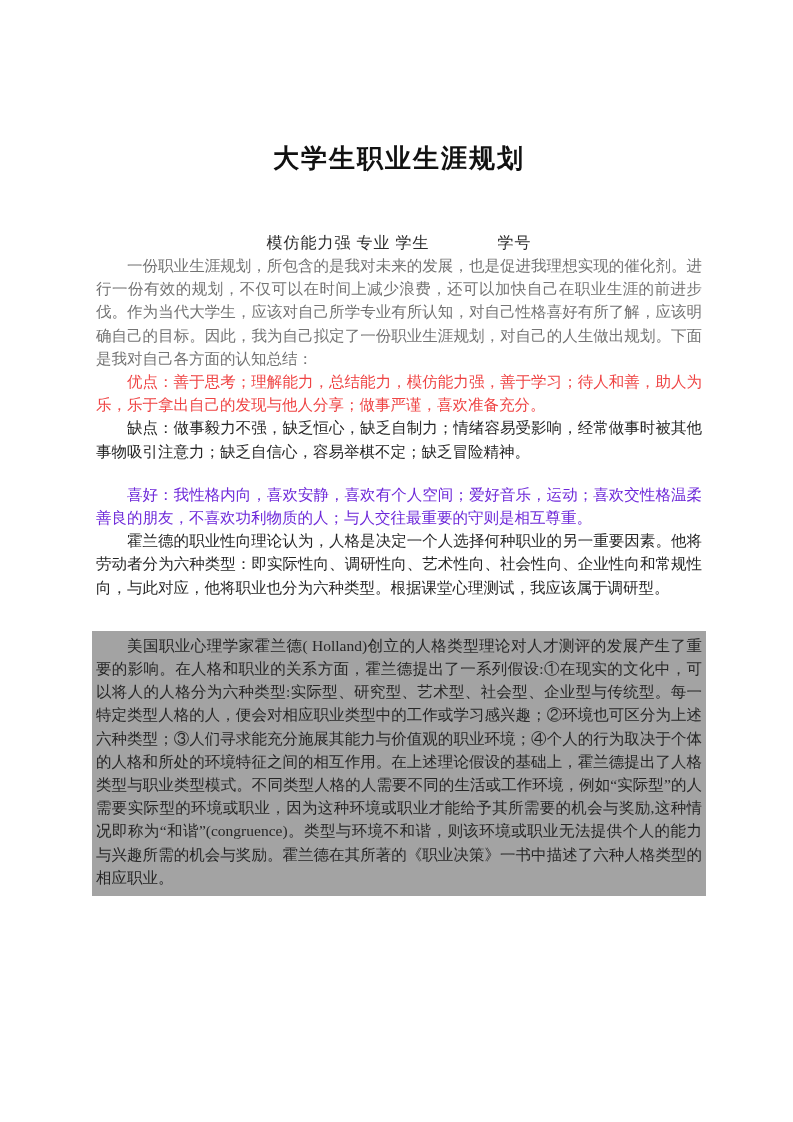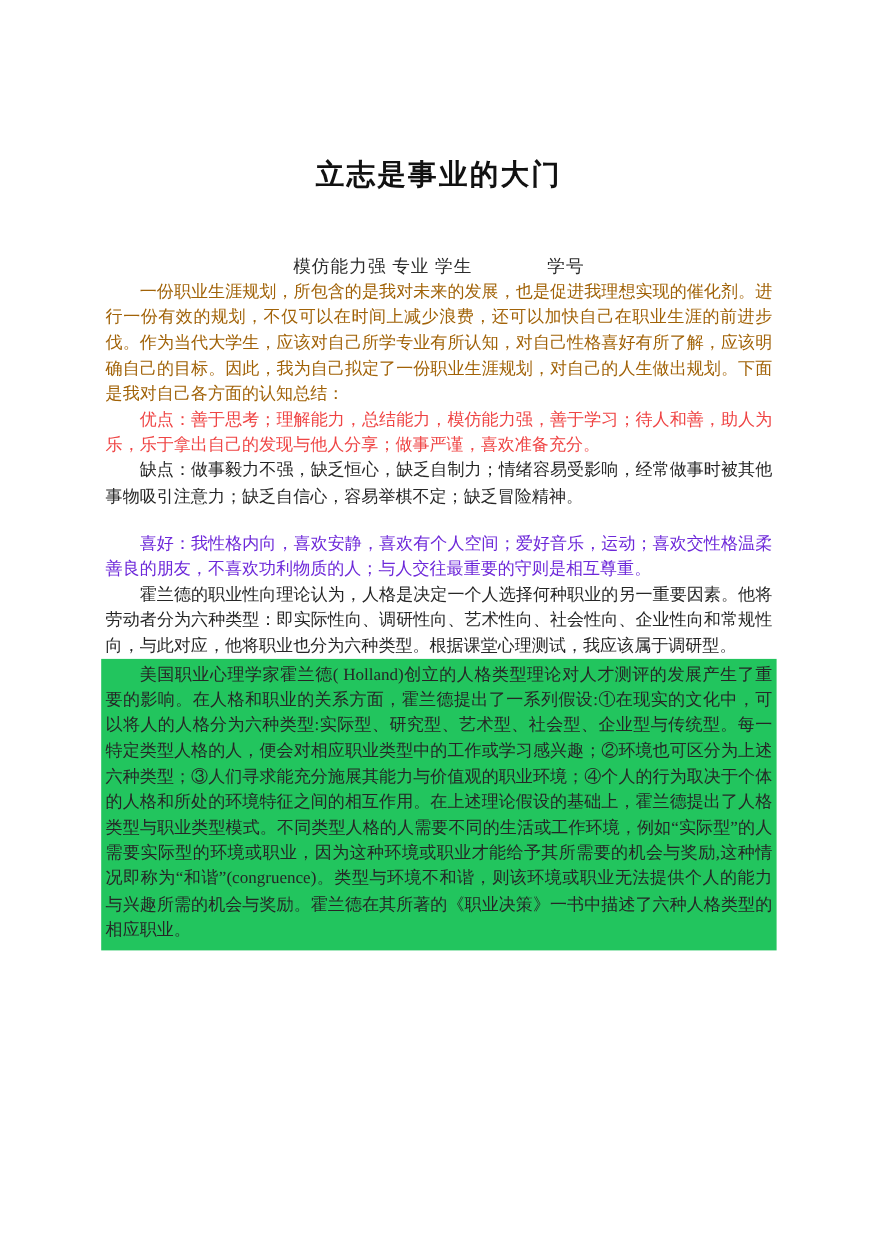--- a/index.html
+++ b/index.html
@@ -65,34 +65,34 @@
     padding: 3px 4px 7px 4px;
     
   }
 </style>
 </head>
 <body>
 
 <div class="page" style="background: rgb(255, 255, 255);">
   <div class="text-col">
 
-    <h1 class="doc-title" style="color: rgb(17, 17, 17);">立志是事业的大门</h1>
+    <h1 class="doc-title" style="color: rgb(17, 17, 17);">大学生职业生涯规划</h1>
 
     <div class="doc-subtitle">模仿能力强 专业 学生　　　　学号</div>
 
 
 
-    <p class="body-para" style="color: #a16207;">一份职业生涯规划，所包含的是我对未来的发展，也是促进我理想实现的催化剂。进行一份有效的规划，不仅可以在时间上减少浪费，还可以加快自己在职业生涯的前进步伐。作为当代大学生，应该对自己所学专业有所认知，对自己性格喜好有所了解，应该明确自己的目标。因此，我为自己拟定了一份职业生涯规划，对自己的人生做出规划。下面是我对自己各方面的认知总结：</p>
+    <p class="body-para" style="color: #737373;">一份职业生涯规划，所包含的是我对未来的发展，也是促进我理想实现的催化剂。进行一份有效的规划，不仅可以在时间上减少浪费，还可以加快自己在职业生涯的前进步伐。作为当代大学生，应该对自己所学专业有所认知，对自己性格喜好有所了解，应该明确自己的目标。因此，我为自己拟定了一份职业生涯规划，对自己的人生做出规划。下面是我对自己各方面的认知总结：</p>
 
     <p class="body-para" style="color: #ef4444;">优点：善于思考；理解能力，总结能力，模仿能力强，善于学习；待人和善，助人为乐，乐于拿出自己的发现与他人分享；做事严谨，喜欢准备充分。</p>
 
     <p class="body-para" style="color: rgb(38, 38, 38);">缺点：做事毅力不强，缺乏恒心，缺乏自制力；情绪容易受影响，经常做事时被其他事物吸引注意力；缺乏自信心，容易举棋不定；缺乏冒险精神。</p>
 
     <p class="body-para" style="color: #6d28d9; margin-top: 20px;">喜好：我性格内向，喜欢安静，喜欢有个人空间；爱好音乐，运动；喜欢交性格温柔善良的朋友，不喜欢功利物质的人；与人交往最重要的守则是相互尊重。</p>
 
     <p class="body-para" style="color: rgb(38, 38, 38);">霍兰德的职业性向理论认为，人格是决定一个人选择何种职业的另一重要因素。他将劳动者分为六种类型：即实际性向、调研性向、艺术性向、社会性向、企业性向和常规性向，与此对应，他将职业也分为六种类型。根据课堂心理测试，我应该属于调研型。</p>
 
-    <div class="highlight-block" style="background: #22c55e;">
+    <div class="highlight-block" style="background: #a3a3a3; margin-top: 32px;">
       <p class="body-para" style="color: rgb(38, 38, 38);">美国职业心理学家霍兰德( Holland)创立的人格类型理论对人才测评的发展产生了重要的影响。在人格和职业的关系方面，霍兰德提出了一系列假设:①在现实的文化中，可以将人的人格分为六种类型:实际型、研究型、艺术型、社会型、企业型与传统型。每一特定类型人格的人，便会对相应职业类型中的工作或学习感兴趣；②环境也可区分为上述六种类型；③人们寻求能充分施展其能力与价值观的职业环境；④个人的行为取决于个体的人格和所处的环境特征之间的相互作用。在上述理论假设的基础上，霍兰德提出了人格类型与职业类型模式。不同类型人格的人需要不同的生活或工作环境，例如“实际型”的人需要实际型的环境或职业，因为这种环境或职业才能给予其所需要的机会与奖励,这种情况即称为“和谐”(congruence)。类型与环境不和谐，则该环境或职业无法提供个人的能力与兴趣所需的机会与奖励。霍兰德在其所著的《职业决策》一书中描述了六种人格类型的相应职业。</p>
     </div>
 
   </div>
 </div>
 
 </body></html>

